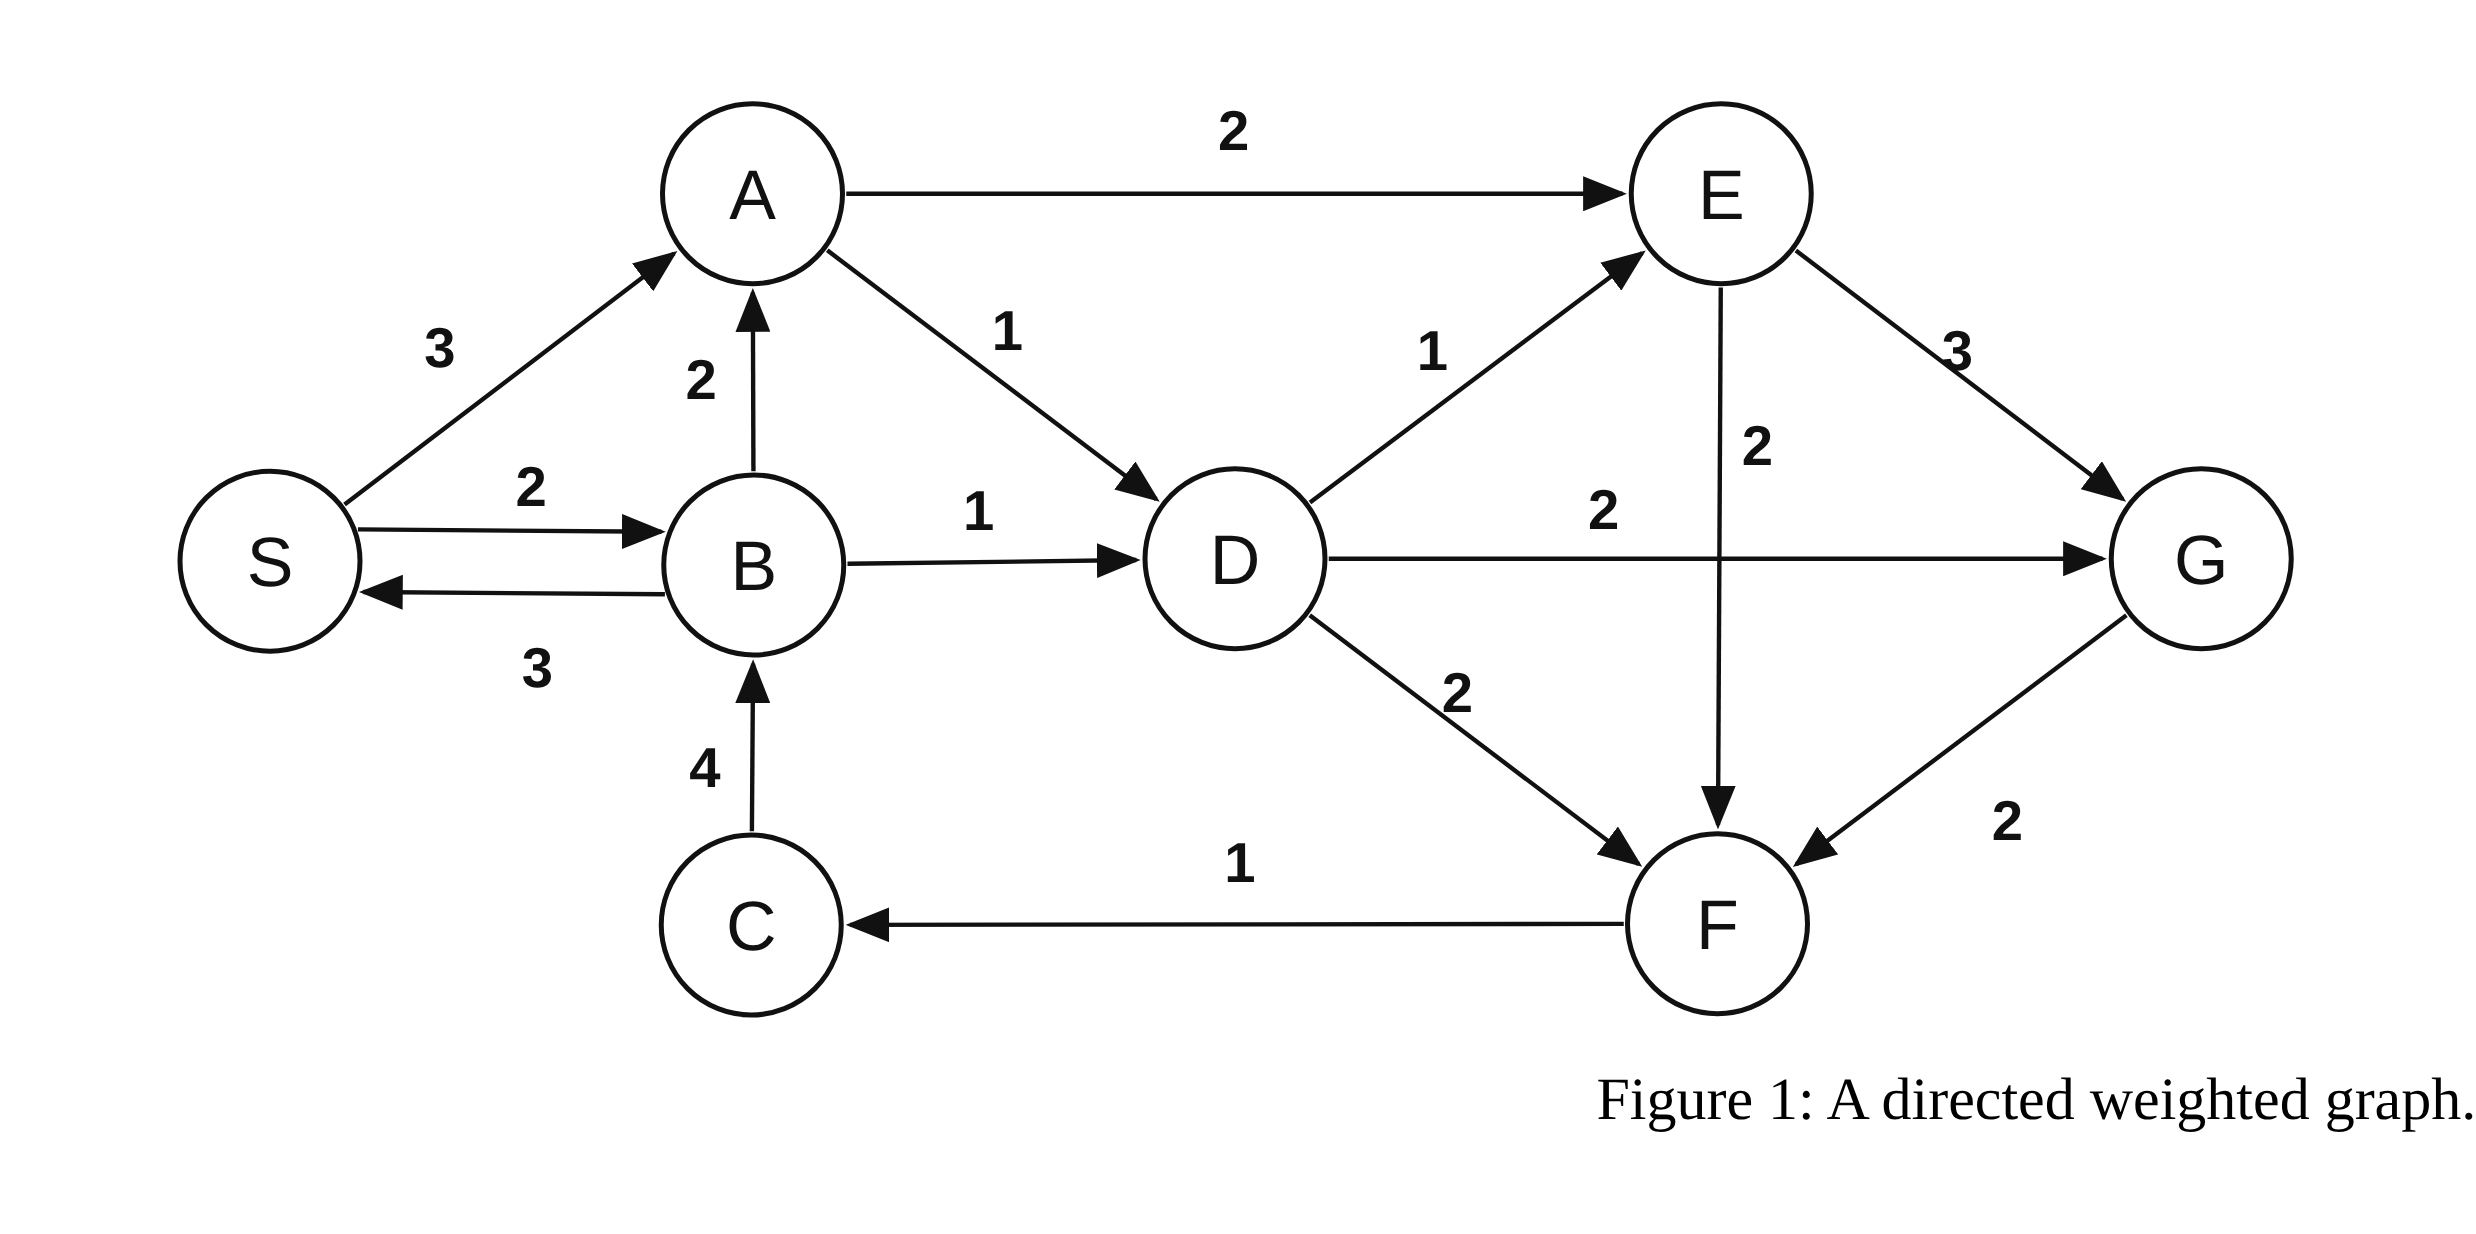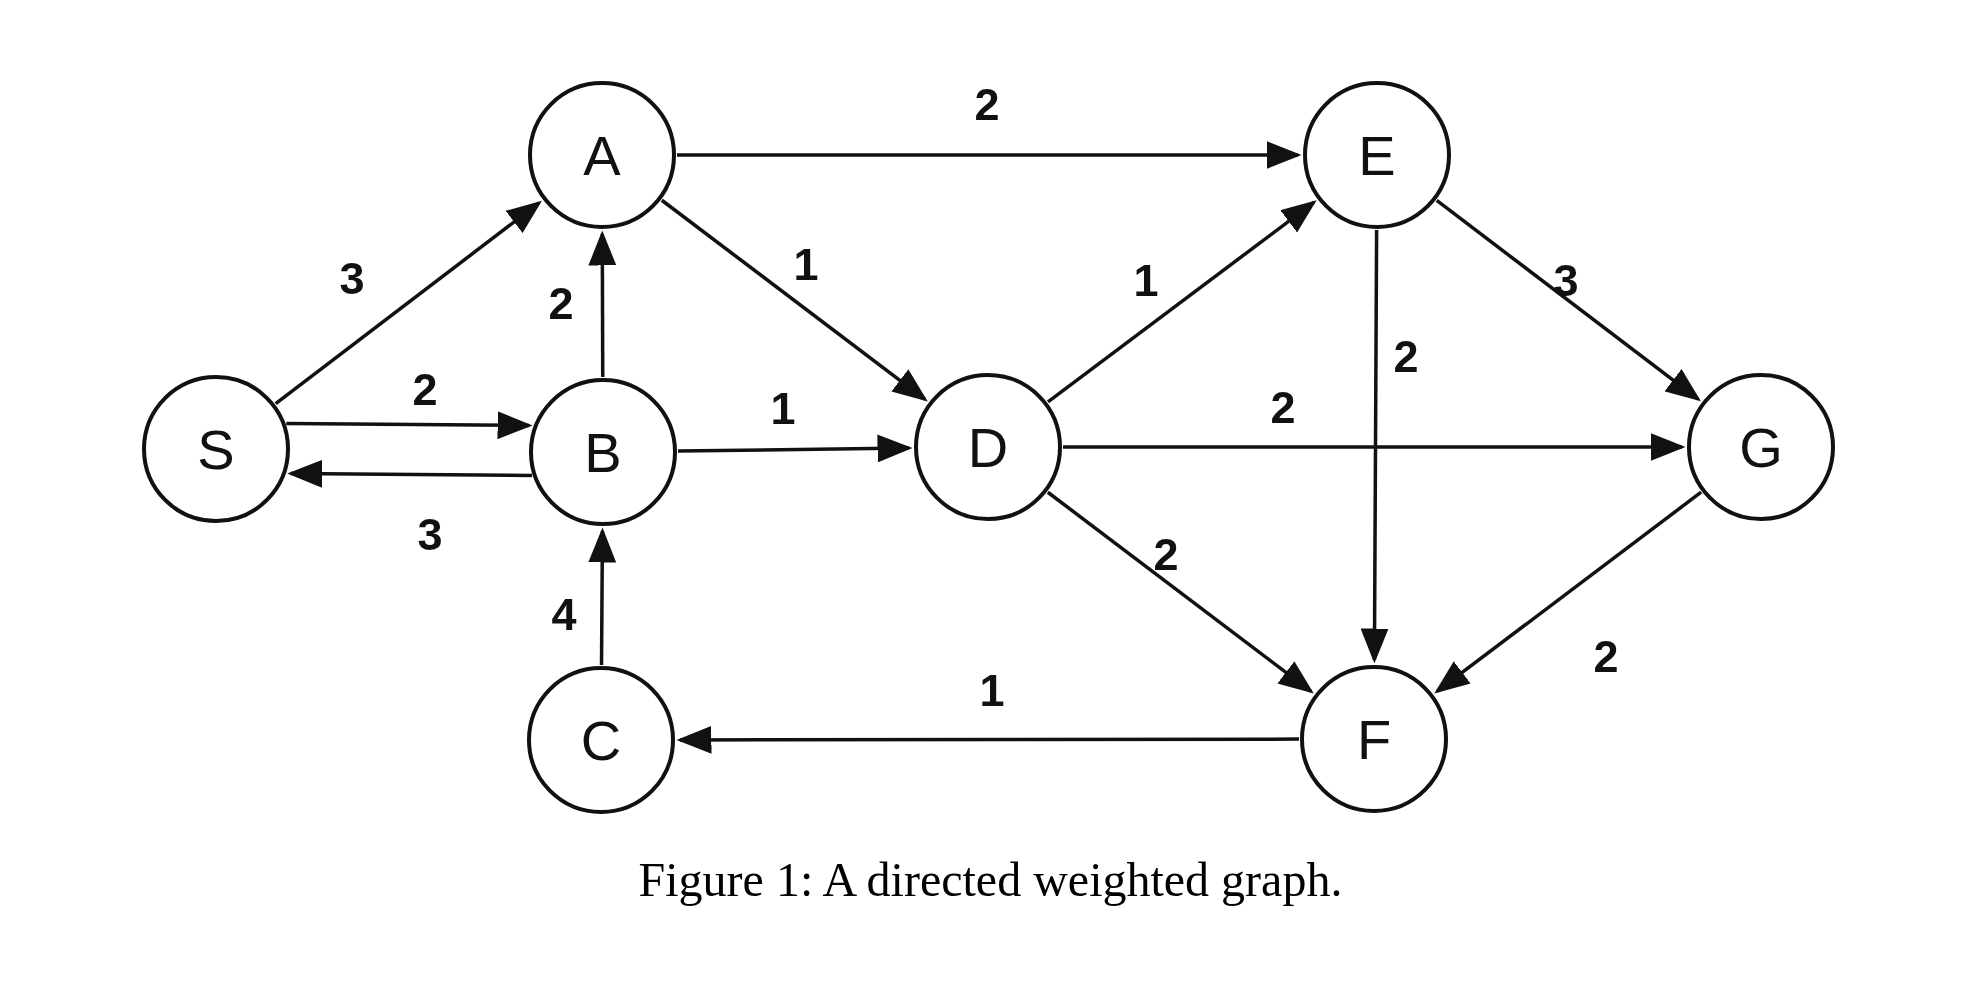--- a/index.html
+++ b/index.html
@@ -44,21 +44,21 @@
     font-size: 45px;
     font-weight: 700;
     fill: #111111;
     text-anchor: middle;
   }
   .caption {
     position: absolute;
     left: 0;
     top: 852px;
     width: 1981px;
-    text-align: center;
+    text-align: right;
     font-family: "Liberation Serif", serif;
     font-size: 48px;
     color: #000000;
   }
 </style>
 </head>
 <body>
 
 <div class="stage">
   <svg class="graph" viewBox="0 0 1981 987" xmlns="http://www.w3.org/2000/svg">

